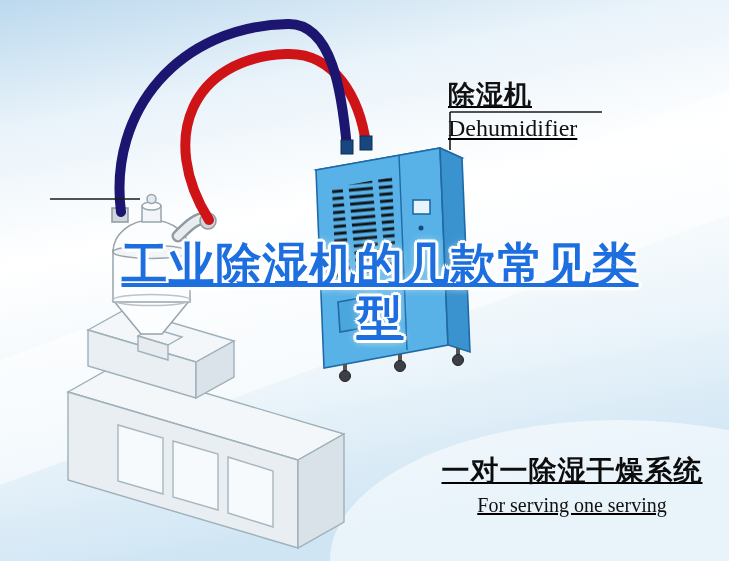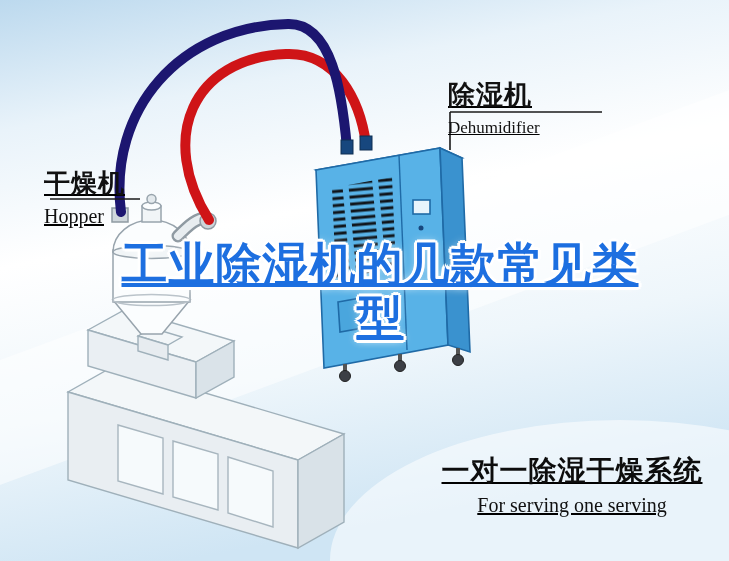--- a/index.html
+++ b/index.html
@@ -10,21 +10,21 @@
     font-family:"DejaVu Sans", sans-serif;
   }
   .stage svg{position:absolute;left:0;top:0;z-index:0;display:block;}
   .txt{position:absolute;z-index:2;text-decoration:underline;}
 
   .label-hopper{left:44px;top:168px;width:122px;text-align:left;}
   .label-dehum{left:448px;top:80px;width:158px;text-align:left;}
   .cn-label{font-size:26px;font-weight:700;color:#111;line-height:30px;letter-spacing:1px;}
   .label-dehum .cn-label{font-size:27px;}
   .en-label{font-family:"Liberation Serif", serif;font-size:20px;color:#111;line-height:24px;margin-top:6px;}
-  .label-dehum .en-label{font-size:17px;}
+  .label-dehum .en-label{font-size:24px;}
 
   .main-title{
     left:120px;top:238px;width:520px;
     text-align:center;
     font-size:46px;font-weight:700;line-height:1.16;letter-spacing:1px;
     color:#1d6fe0;
     text-shadow:
       -3px 0 0 #fff, 3px 0 0 #fff, 0 -3px 0 #fff, 0 3px 0 #fff,
       -2px -2px 0 #fff, 2px -2px 0 #fff, -2px 2px 0 #fff, 2px 2px 0 #fff,
       0 0 10px rgba(255,255,255,.85);
@@ -122,24 +122,20 @@
       <rect x="360" y="136" width="12" height="14"></rect>
     </g>
 
     <g stroke="#1a1a1a">
       <line x1="450" y1="112" x2="602" y2="112" stroke-width="1.6"></line>
       <line x1="450" y1="112" x2="450" y2="150" stroke-width="1.6"></line>
       <line x1="50" y1="199" x2="140" y2="199" stroke-width="1.3"></line>
     </g>
   </svg>
 
-  <div class="txt label-hopper">
-    <div class="cn-label">干燥机</div>
-    <div class="en-label">Hopper</div>
-  </div>
 
   <div class="txt label-dehum">
     <div class="cn-label">除湿机</div>
     <div class="en-label">Dehumidifier</div>
   </div>
 
   <div class="txt main-title">工业除湿机的几款常见类型</div>
 
   <div class="txt caption">
     <div class="caption-cn">一对一除湿干燥系统</div>

